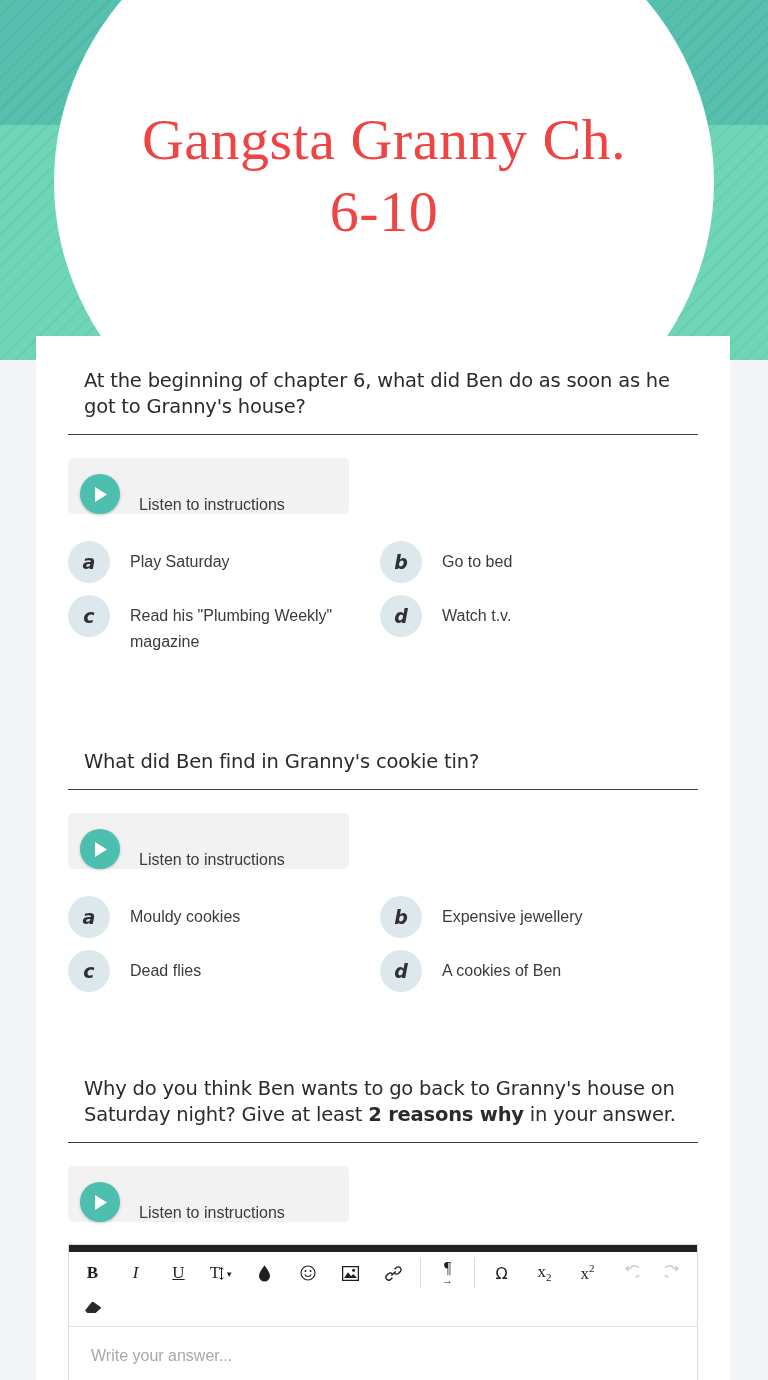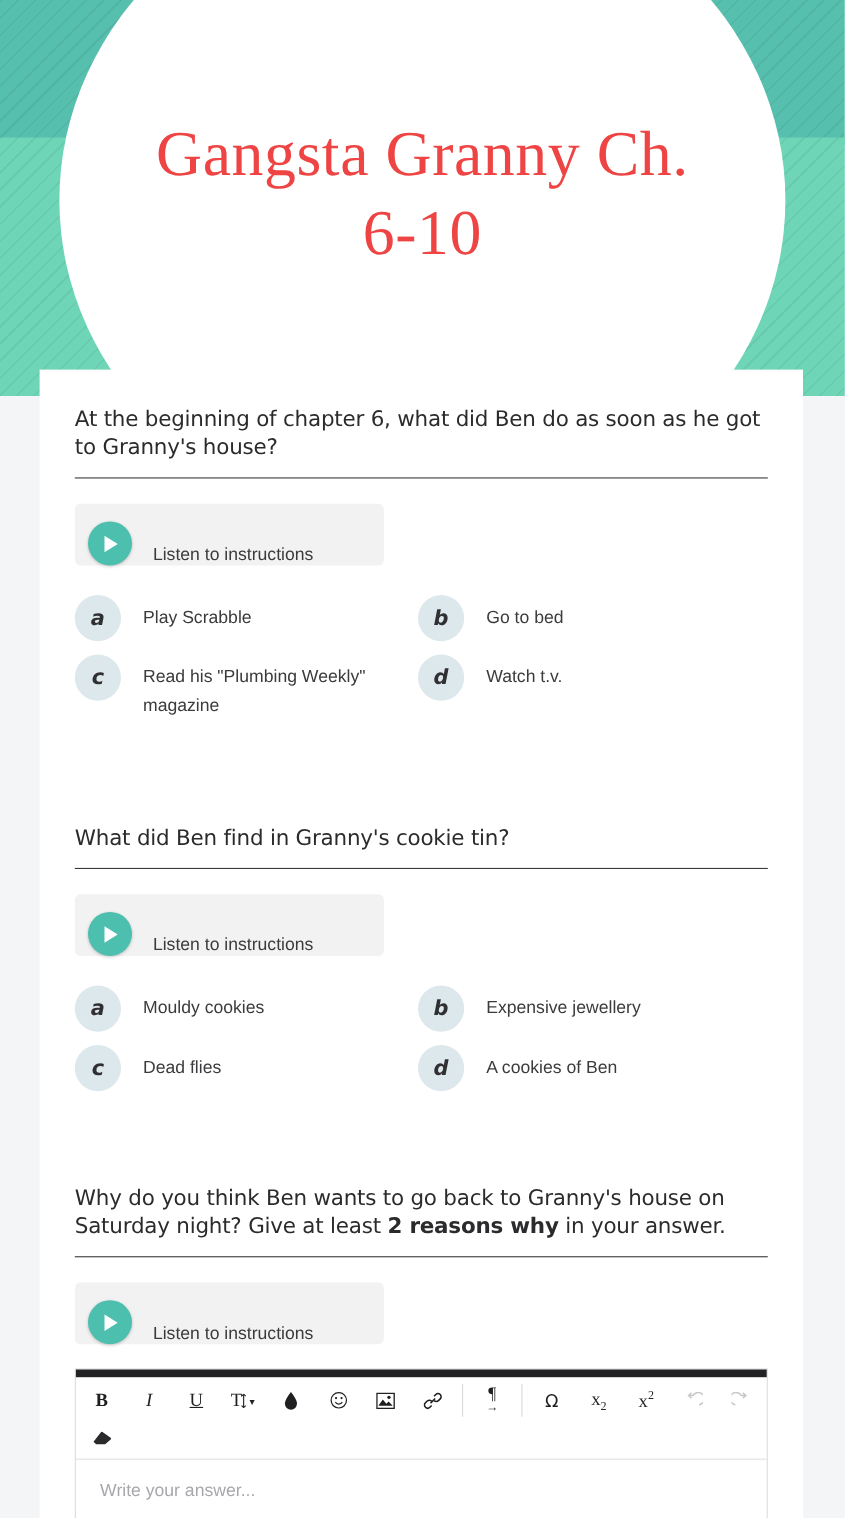--- a/index.html
+++ b/index.html
@@ -112,20 +112,21 @@
   .q-block.first { padding-top: 32px; }
 
   .q-text {
     font-family: "DejaVu Sans", sans-serif;
     font-size: 19.5px;
     line-height: 26px;
     color: #2b2b2d;
     font-weight: 400;
     letter-spacing: -0.2px;
     padding-right: 6px;
+    margin-left: 16px;
   }
   .q-text b { font-weight: 700; }
 
   .q-rule {
     margin-top: 14px;
     border-bottom: 1.6px solid #3a3a3c;
   }
 
   
   .listen-btn {
@@ -280,21 +281,21 @@
           <svg width="15" height="17" viewBox="0 0 15 17">
               <path d="M2 1 L14 8.5 L2 16 Z" fill="#ffffff"></path>
             </svg>
         </span>
         <span class="listen-label">Listen to instructions</span>
       </div>
 
       <div class="options">
         <div class="option">
           <span class="opt-circle">a</span>
-          <span class="opt-label">Play Scrabble</span>
+          <span class="opt-label">Play Saturday</span>
         </div>
         <div class="option">
           <span class="opt-circle">b</span>
           <span class="opt-label">Go to bed</span>
         </div>
         <div class="option">
           <span class="opt-circle">c</span>
           <span class="opt-label">Read his "Plumbing Weekly" magazine</span>
         </div>
         <div class="option">

